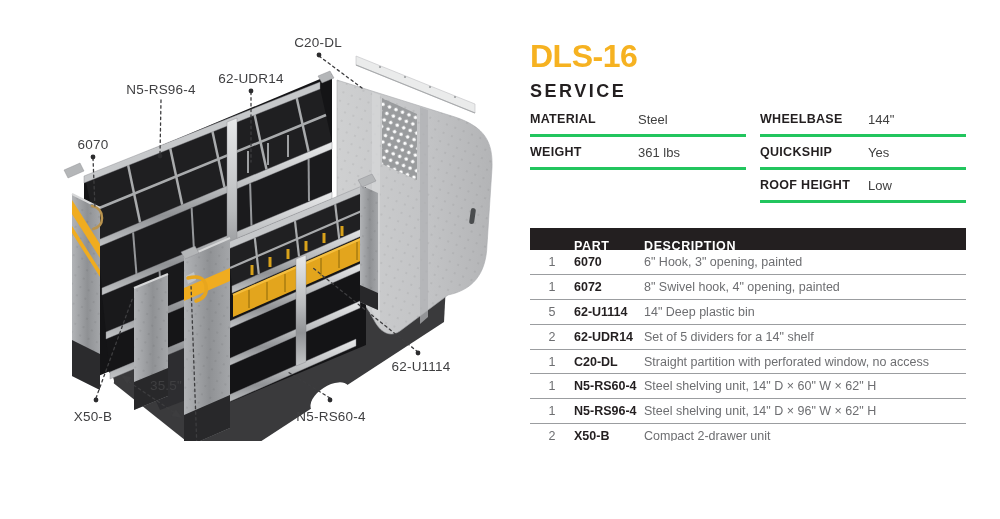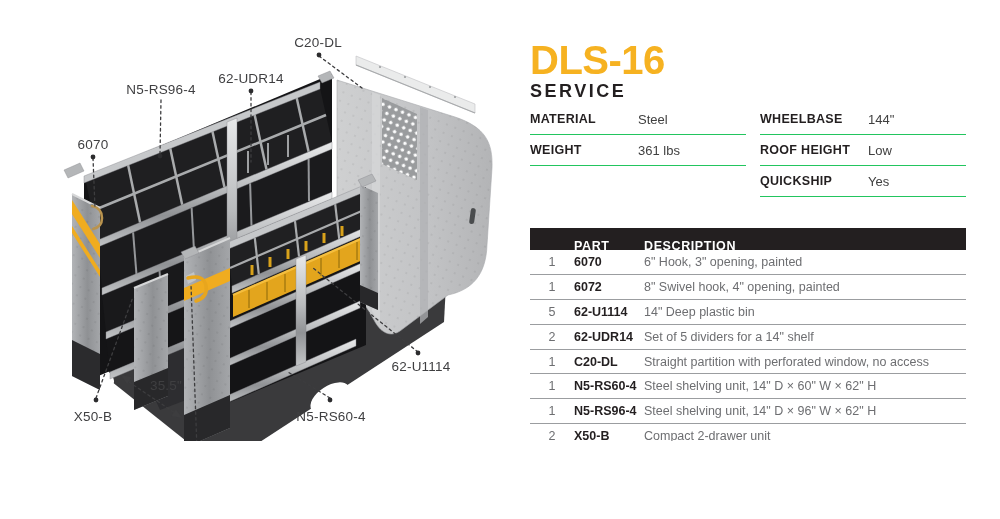--- a/index.html
+++ b/index.html
@@ -4,26 +4,26 @@
 <style>
   html,body{margin:0;padding:0;background:#ffffff;}
   .page{position:relative;width:1000px;height:441px;background:#ffffff;overflow:hidden;
         font-family:"Liberation Sans",sans-serif;-webkit-font-smoothing:antialiased;}
   .diagram-wrap{position:absolute;left:0;top:0;width:520px;height:519px;}
   .callout{font-family:"Liberation Sans",sans-serif;font-size:13.5px;font-weight:500;
            fill:#3f3f41;letter-spacing:.2px;}
 
   .right{position:absolute;left:530px;top:0;width:436px;}
   .brand{position:absolute;left:0;top:40px;}
-  .brand-model{font-size:40px;line-height:1;font-weight:800;letter-spacing:-.5px;color:#F6B221;text-align:center;}
-  .brand-series{font-size:18px;font-weight:700;letter-spacing:2.5px;color:#231F20;margin-top:1px;}
+  .brand-model{font-size:32px;line-height:1;font-weight:800;letter-spacing:-.5px;color:#F6B221;text-align:center;}
+  .brand-series{font-size:18px;font-weight:700;letter-spacing:2.5px;color:#231F20;margin-top:9px;}
 
   .specs{position:absolute;left:0;top:104px;width:436px;display:grid;
          grid-template-columns:216px 206px;column-gap:14px;}
-  .spec-row{display:flex;align-items:center;height:30px;border-bottom:1px solid #22c55e;}
+  .spec-row{display:flex;align-items:center;height:30px;border-bottom:3px solid #22c55e;}
   .spec-label{width:108px;font-size:12.5px;font-weight:700;color:#231F20;letter-spacing:.3px;}
   .spec-value{font-size:13px;color:#404040;}
 
   .parts{position:absolute;left:0;top:228px;width:436px;}
   .parts-header{display:grid;grid-template-columns:44px 70px 1fr;align-items:center;
                 height:22px;background:#231F20;color:#ffffff;font-size:12.5px;font-weight:700;
                 letter-spacing:.6px;}
   .parts-header .h-qty{text-align:center;margin-top:22px;}
   .parts-row{display:grid;grid-template-columns:44px 70px 1fr;align-items:center;height:23.9px;
              border-bottom:1px solid #9B9DA0;font-size:12.5px;}
@@ -288,26 +288,26 @@
           <span class="spec-label">WEIGHT</span>
           <span class="spec-value">361 lbs</span>
         </div>
       </div>
       <div>
         <div class="spec-row">
           <span class="spec-label">WHEELBASE</span>
           <span class="spec-value">144"</span>
         </div>
         <div class="spec-row">
+          <span class="spec-label">QUICKSHIP</span>
+          <span class="spec-value">Yes</span>
+        </div>
+        <div class="spec-row">
           <span class="spec-label">ROOF HEIGHT</span>
           <span class="spec-value">Low</span>
-        </div>
-        <div class="spec-row">
-          <span class="spec-label">QUICKSHIP</span>
-          <span class="spec-value">Yes</span>
         </div>
       </div>
     </div>
 
     <div class="parts">
       <div class="parts-header">
         <span class="h-qty">QTY</span>
         <span>PART</span>
         <span>DESCRIPTION</span>
       </div>

